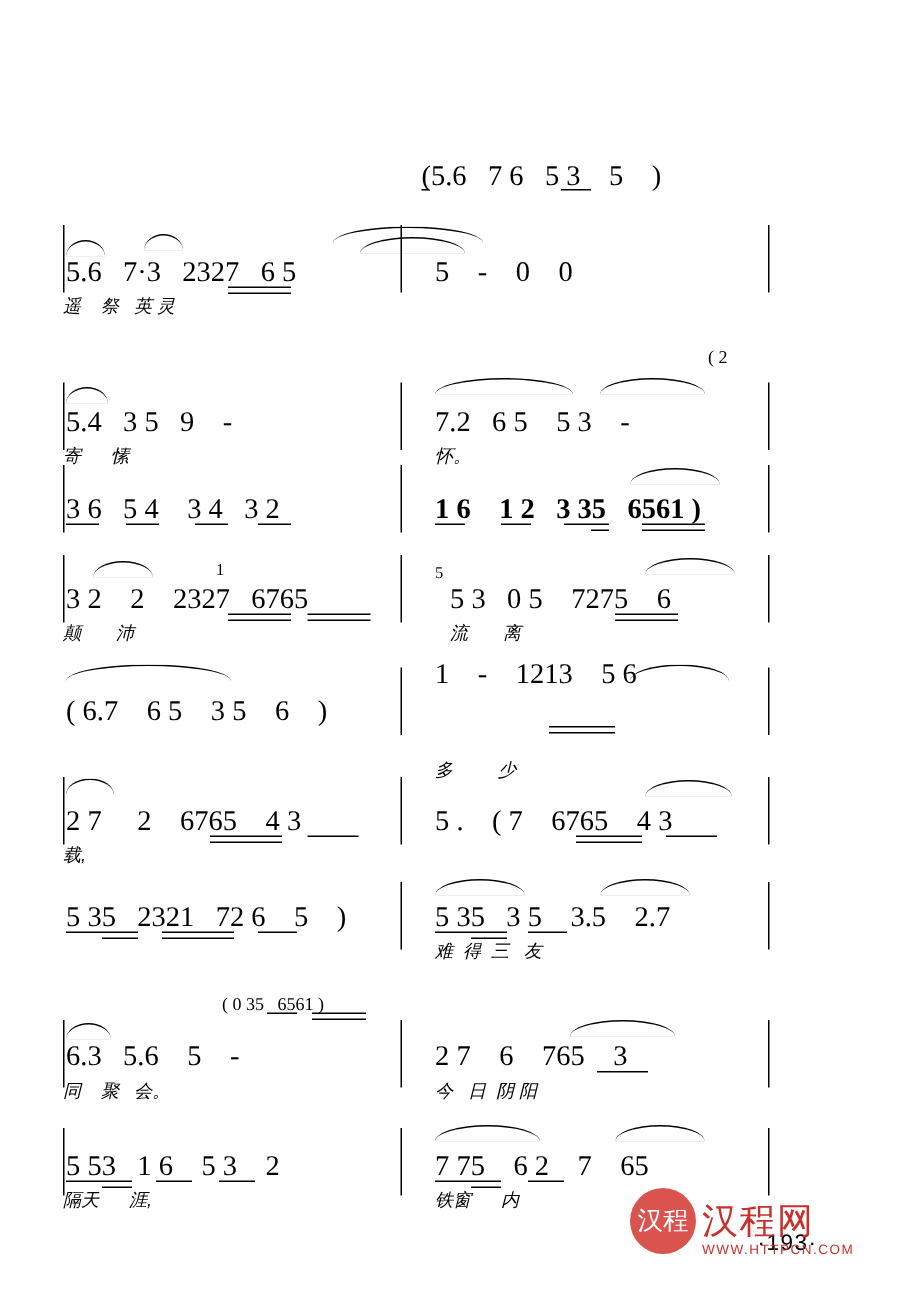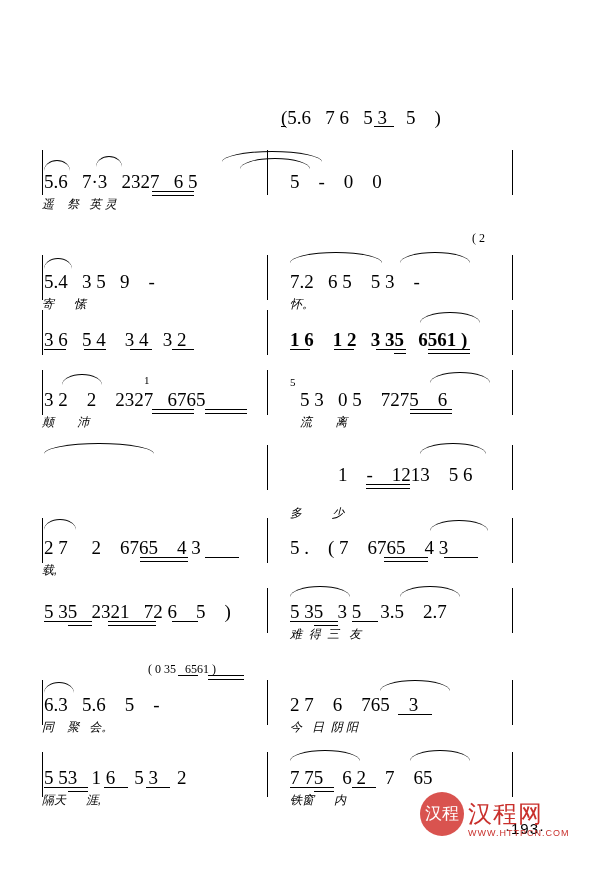--- a/index.html
+++ b/index.html
@@ -181,21 +181,22 @@
 
   <div class="lyric" style="left:42px;top:415px;">颠       沛</div>
   <div class="lyric" style="left:300px;top:415px;">流       离</div>
 
   <div class="bar" style="left:512px;top:445px;height:45px;"></div>
   <div class="bar" style="left:267px;top:445px;height:45px;"></div>
 
   <div class="slur" style="left:44px;top:443px;width:110px;"></div>
   <div class="slur" style="left:420px;top:443px;width:66px;"></div>
 
-  <div class="note" style="left:290px;top:465px;margin-left:48px;">1    -    1213    5 6</div>
+  <div class="note" style="left:44px;top:465px;">( 6.7    6 5    3 5    6    )</div>
+  <div class="note" style="left:290px;top:440px;">1    -    1213    5 6</div>
   <div class="beam" style="left:366px;top:484px;width:44px;"></div>
   <div class="beam" style="left:366px;top:488px;width:44px;"></div>
 
   <div class="lyric" style="left:290px;top:490px;margin-top:16px;">多         少</div>
 
   <div class="bar" style="left:512px;top:518px;height:45px;"></div>
   <div class="bar" style="left:267px;top:518px;height:45px;"></div>
   <div class="bar" style="left:42px;top:518px;height:45px;"></div>
 
   <div class="slur" style="left:44px;top:519px;width:32px;"></div>

